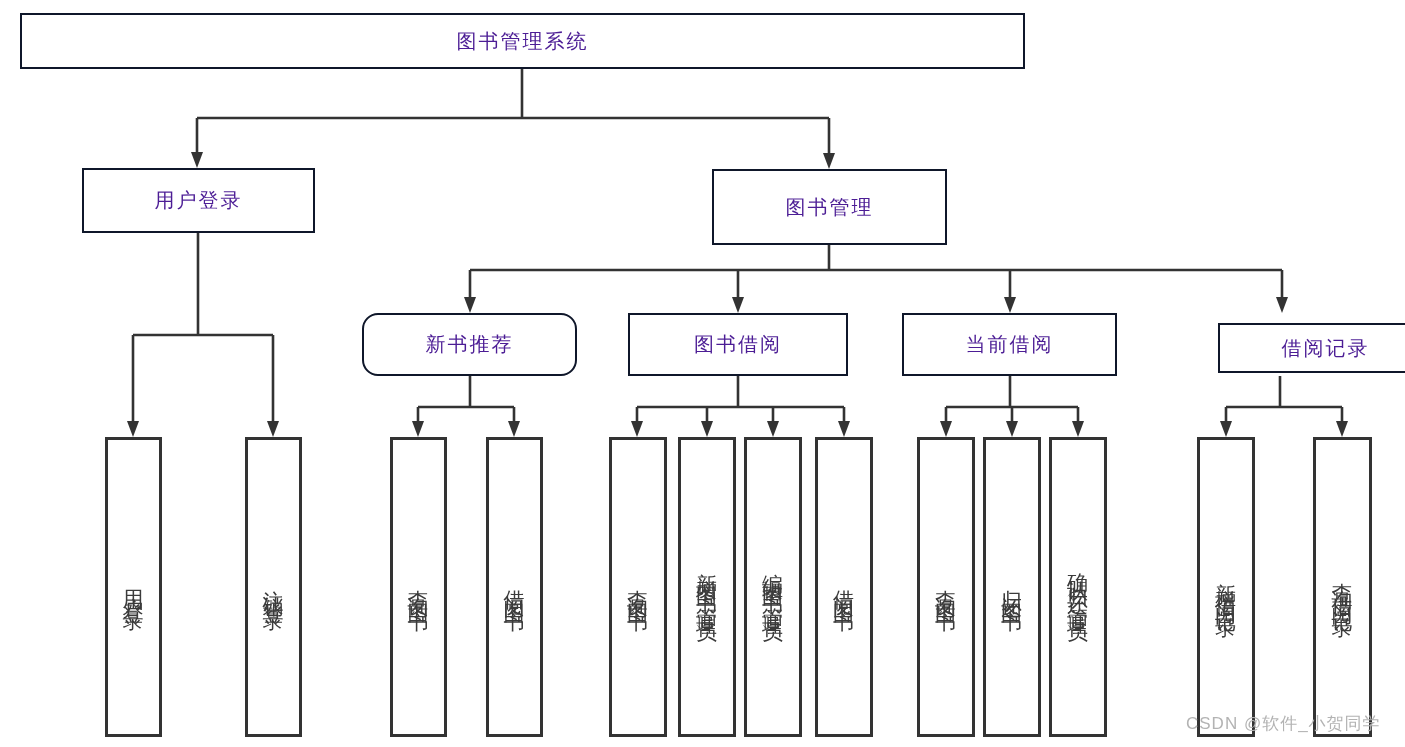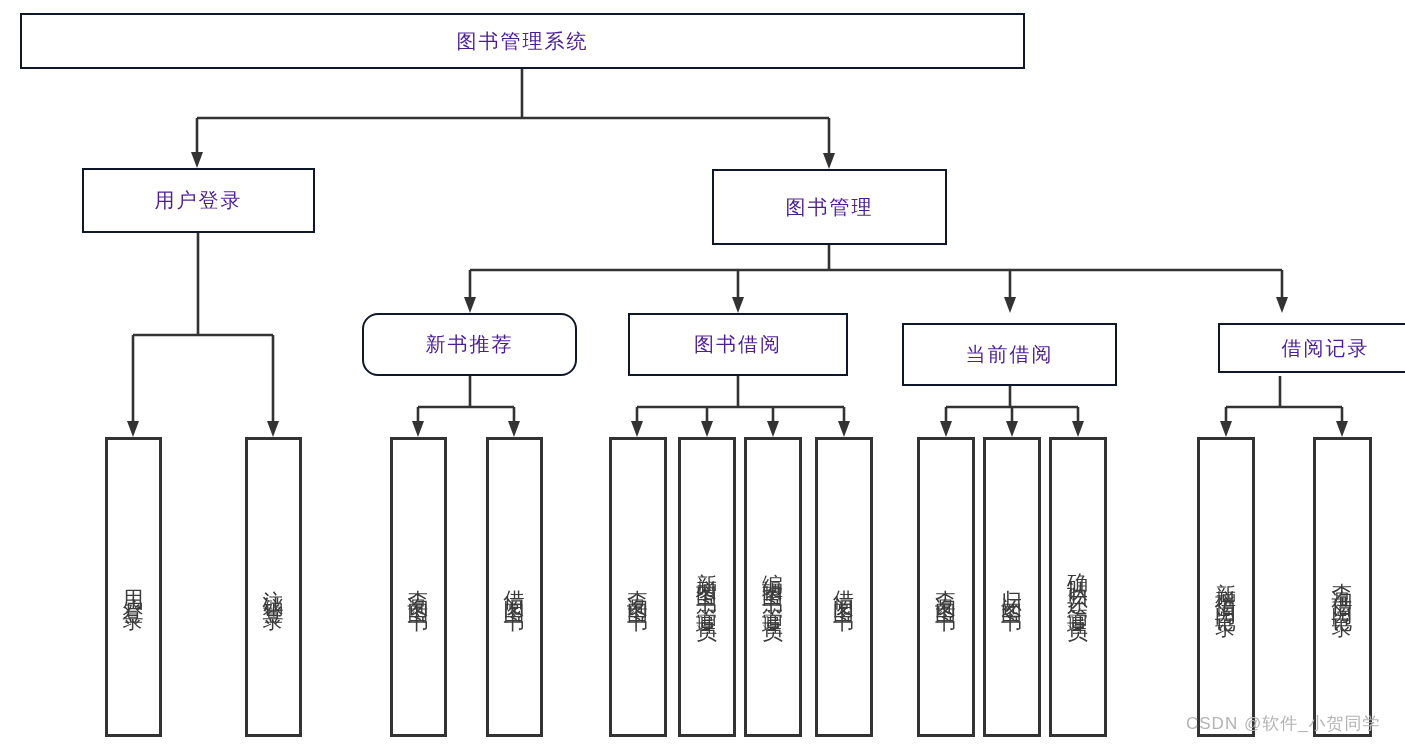--- a/index.html
+++ b/index.html
@@ -118,21 +118,21 @@
   <div class="box" style="left:712px; top:169px; width:235px; height:76px;">
     <span>图书管理</span>
   </div>
 
   <div class="box" style="left:362px; top:313px; width:215px; height:63px;border-radius:16px;">
     <span>新书推荐</span>
   </div>
   <div class="box" style="left:628px; top:313px; width:220px; height:63px;">
     <span>图书借阅</span>
   </div>
-  <div class="box" style="left:902px; top:323px; width:215px; height:63px;">
+  <div class="box" style="left:902px; top:313px; width:215px; height:63px;">
     <span>当前借阅</span>
   </div>
   <div class="box" style="left:1172px; top:323px; width:215px; height:50px;margin-left:46px;">
     <span>借阅记录</span>
   </div>
 
   <div class="vbox" style="left:105px; width:57px;">
     <span class="vtext">用户登录</span>
   </div>
   <div class="vbox" style="left:245px; width:57px;">

